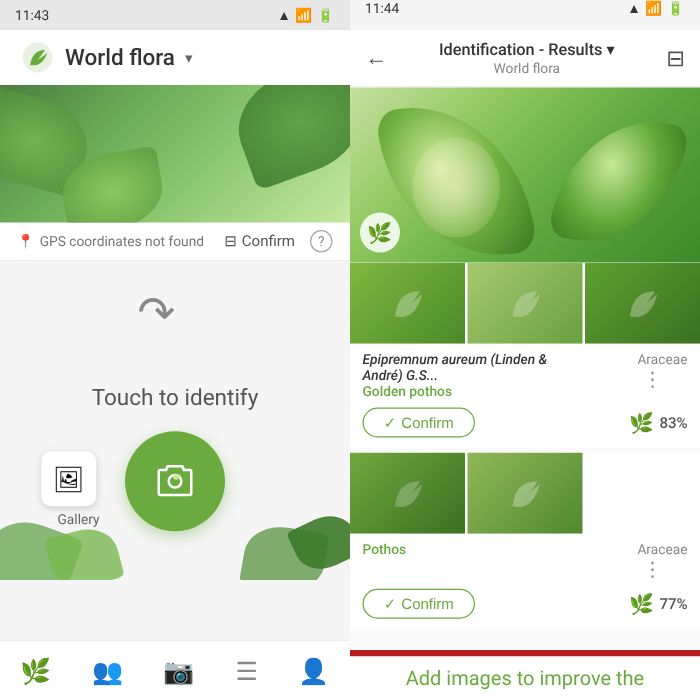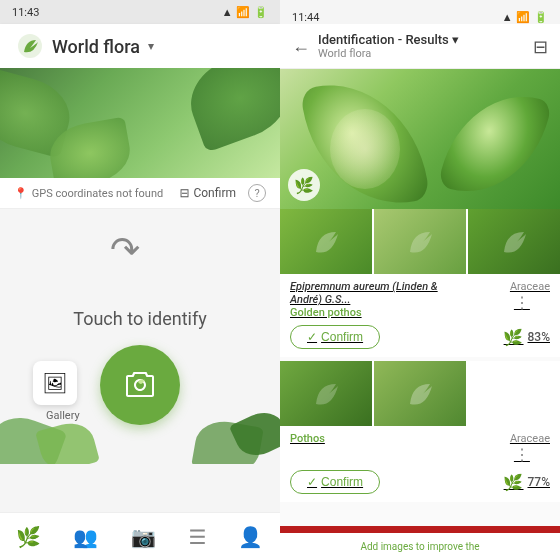--- a/index.html
+++ b/index.html
@@ -310,21 +310,21 @@
       background: white;
       display: flex;
       flex-direction: column;
       overflow: hidden;
     }
 
     .status-bar-right {
       height: 24px;
       background: #f5f5f5;
       display: flex;
-      align-items: flex-end;
+      align-items: flex-start;
       justify-content: space-between;
       padding: 0 12px;
       font-size: 11px;
       color: #333;
     }
 
     .header-right {
       background: white;
       padding: 8px 12px;
       display: flex;
@@ -334,20 +334,21 @@
     }
 
     .back-btn {
       font-size: 18px;
       color: #555;
       cursor: pointer;
     }
 
     .header-right-text {
       flex: 1;
+      text-align: center;
     }
 
     .header-title-right {
       font-size: 13px;
       font-weight: 500;
       color: #333;
     }
 
     .header-subtitle-right {
       font-size: 11px;
@@ -412,21 +413,20 @@
       display: flex;
       align-items: center;
       justify-content: center;
       font-size: 16px;
     }
 
     .results-list {
       flex: 1;
       overflow-y: auto;
       background: #fafafa;
-      text-decoration: underline;
     }
 
     .result-item {
       background: white;
       margin-bottom: 4px;
       padding-bottom: 8px;
     }
 
     .result-photos {
       display: flex;
@@ -530,22 +530,22 @@
       font-weight: 500;
     }
 
     .score-leaf {
       font-size: 16px;
     }
 
     .add-images-banner {
       background: white;
       padding: 8px 12px;
-      border-top: 7px solid #b91c1c;
-      font-size: 10px;
+      border-top: 5px solid #b91c1c;
+      font-size: 16px;
       color: #6aaa3f;
       text-align: center;
       cursor: pointer;
     }
   </style>
 </head>
 <body>
 
 <div class="left-panel">
 

